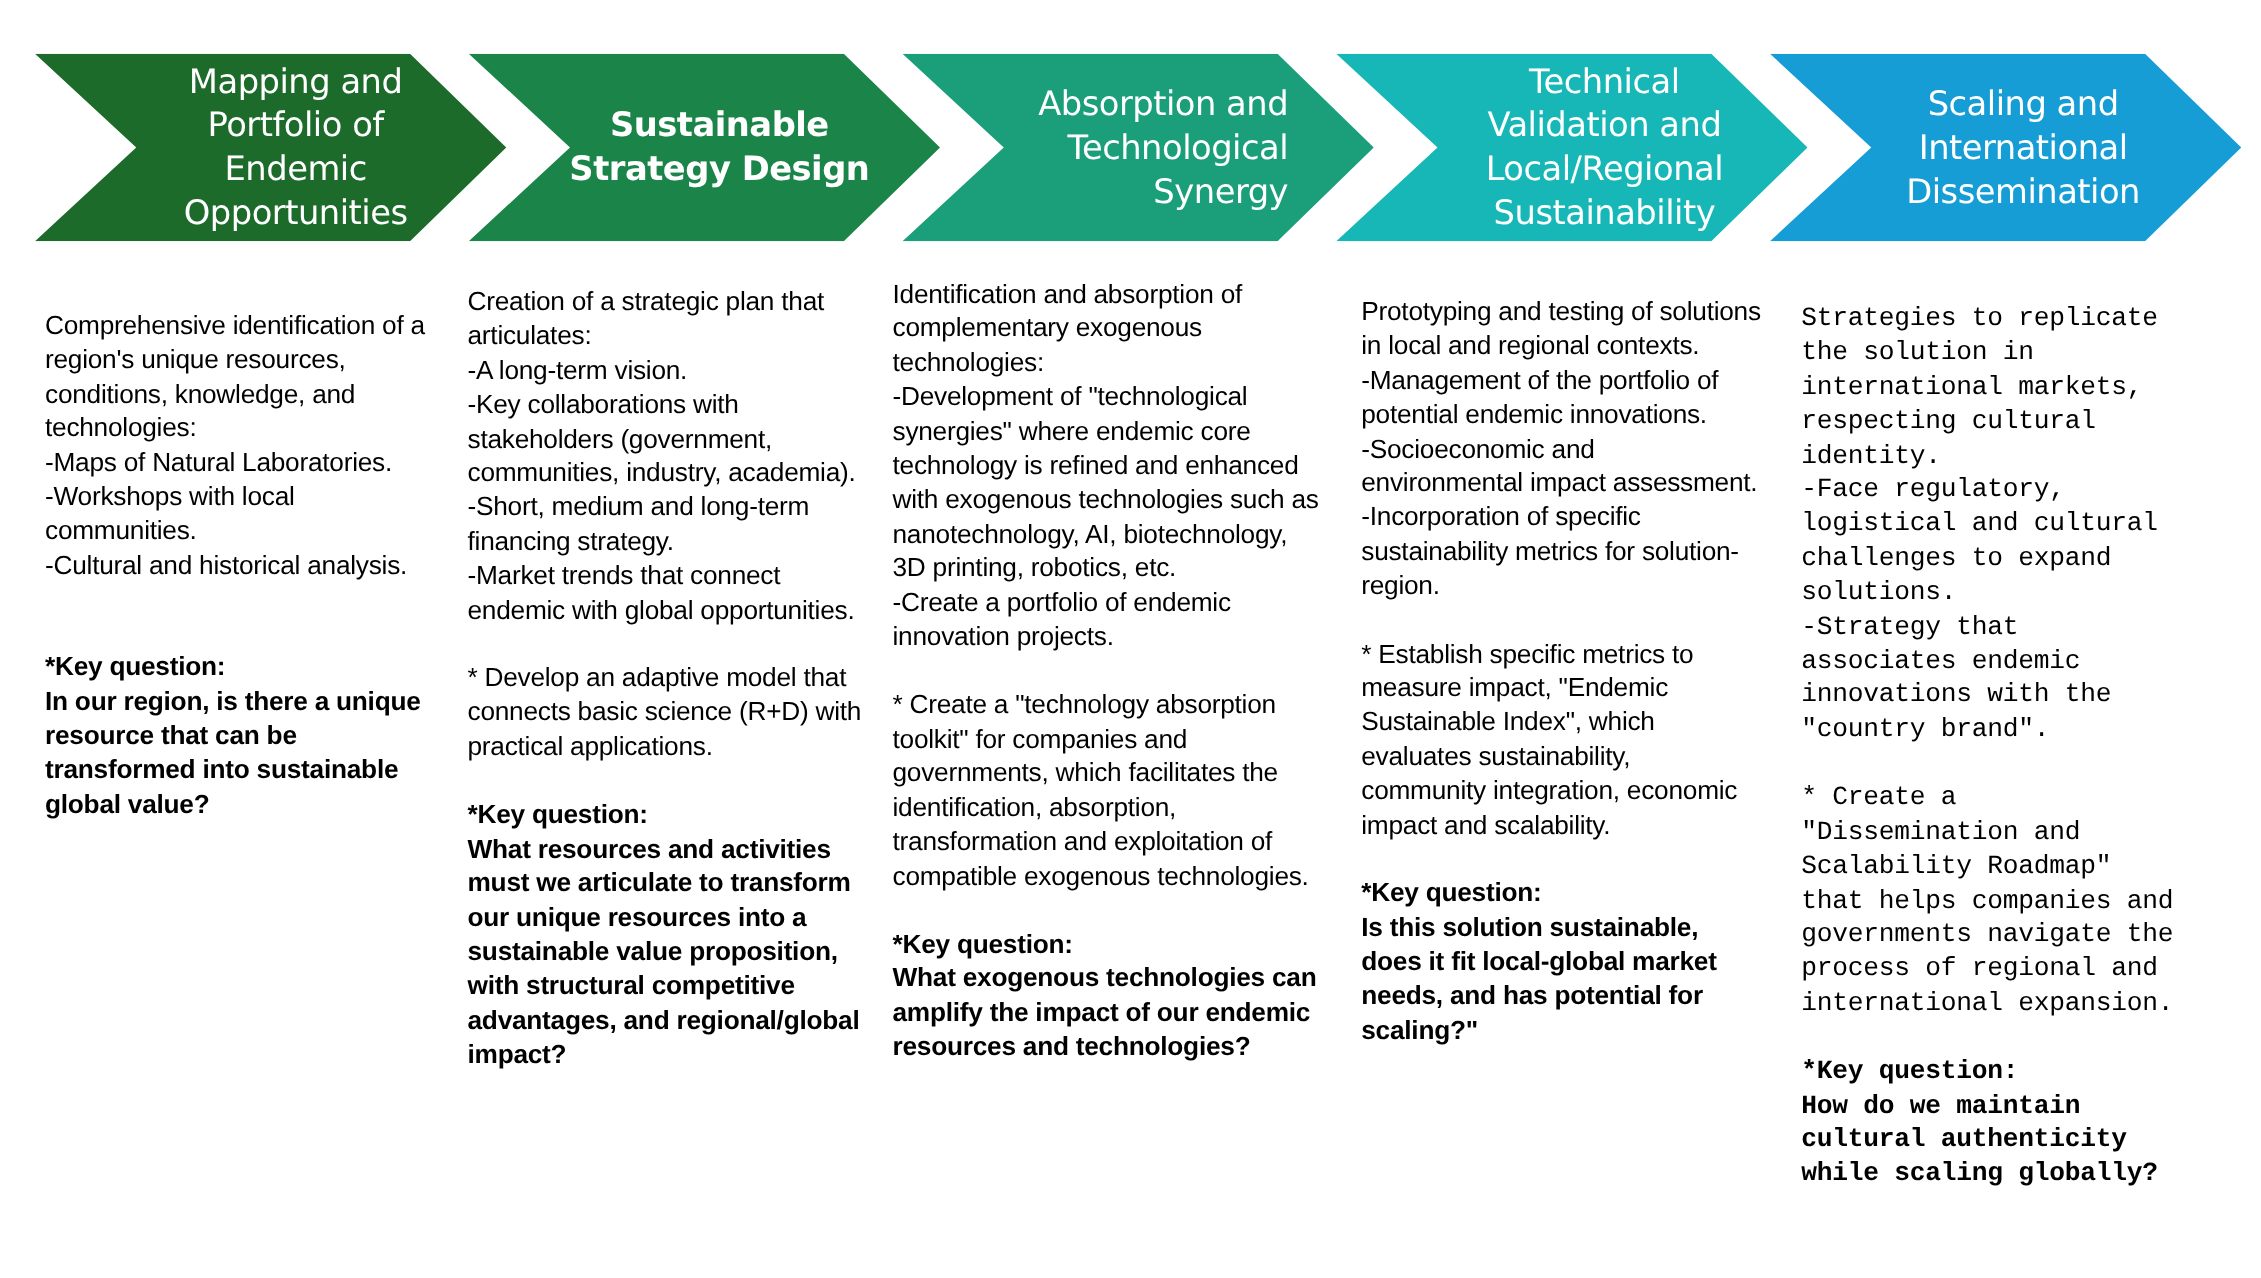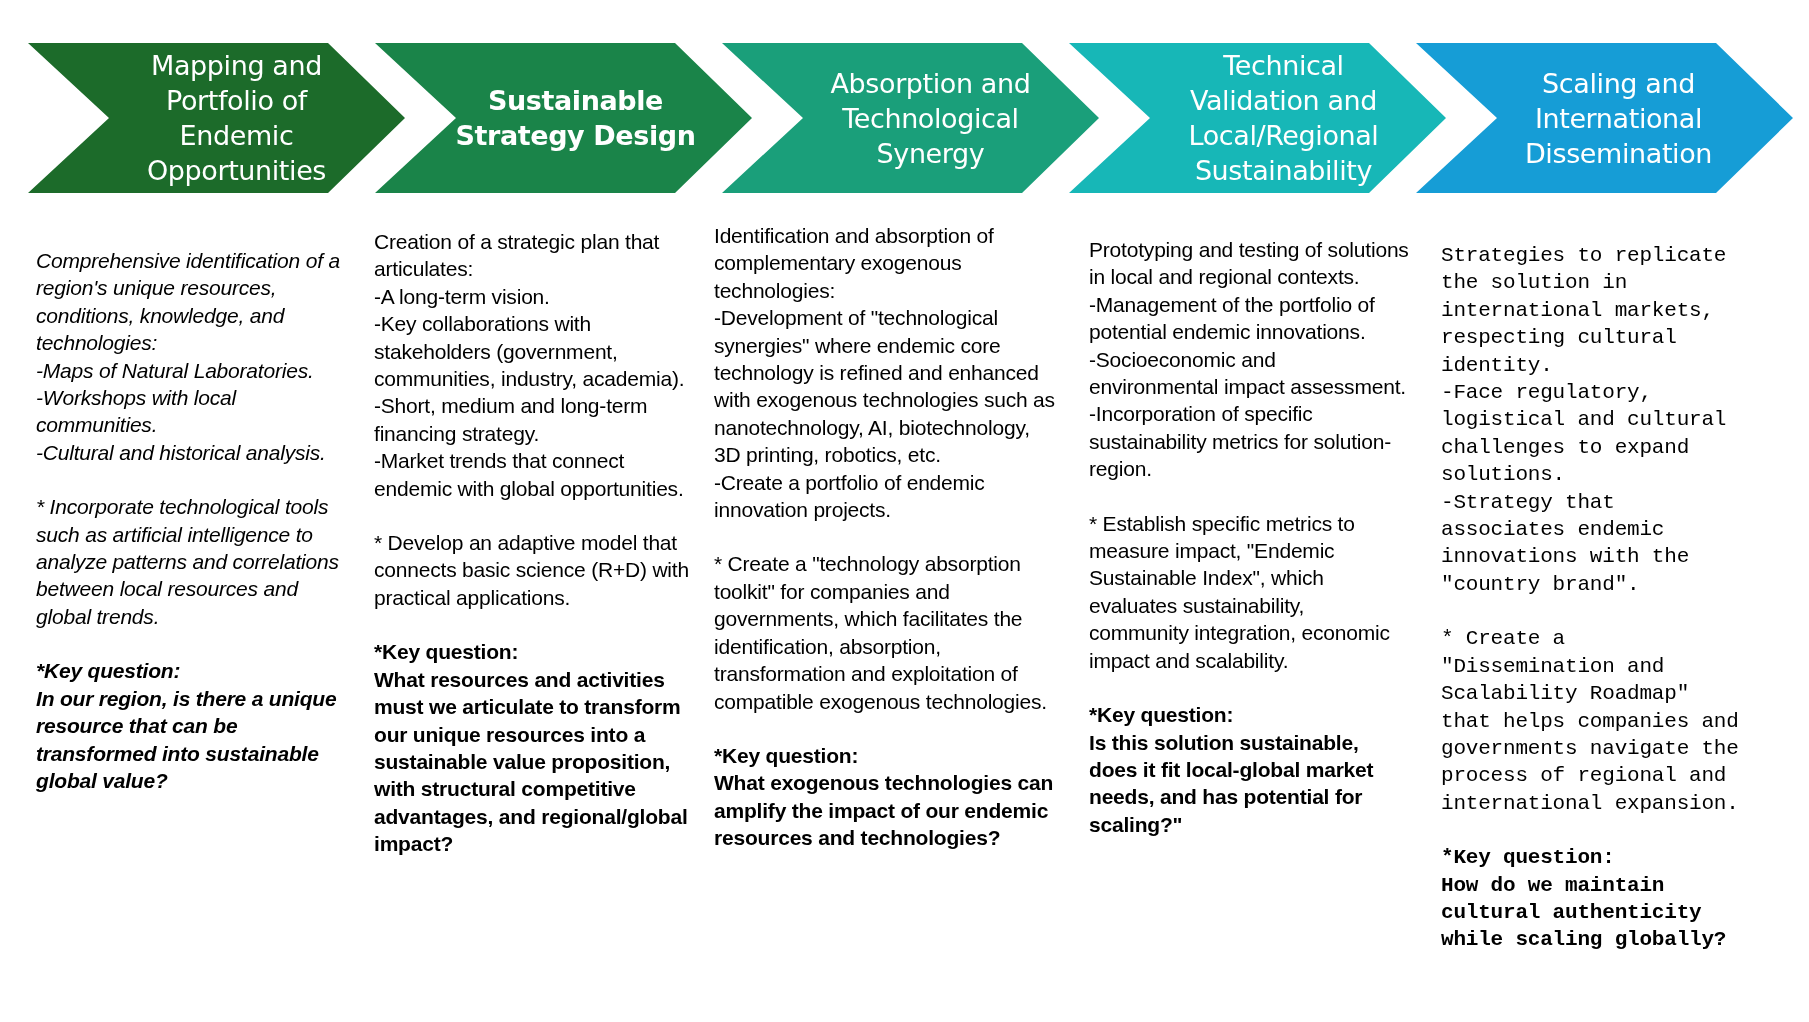--- a/index.html
+++ b/index.html
@@ -32,21 +32,21 @@
     <polygon points="0,0 300,0 377,75 300,150 0,150 81,75" fill="#1a8449"></polygon>
   </svg>
   <div class="chev-title" style="white-space:pre-line; margin-left:24px;font-weight:bold;">Sustainable
 Strategy Design</div>
 </div>
 
 <div class="chev" style="left:722px; width:377px;">
   <svg width="377" height="150">
     <polygon points="0,0 300,0 377,75 300,150 0,150 81,75" fill="#1a9f7a"></polygon>
   </svg>
-  <div class="chev-title" style="white-space:pre-line; margin-left:40px;">Absorption and
+  <div class="chev-title" style="white-space:pre-line; margin-left:40px;text-align:right;">Absorption and
 Technological
 Synergy</div>
 </div>
 
 <div class="chev" style="left:1069px; width:377px;">
   <svg width="377" height="150">
     <polygon points="0,0 300,0 377,75 300,150 0,150 81,75" fill="#17b7b7"></polygon>
   </svg>
   <div class="chev-title" style="white-space:pre-line; margin-left:52px;">Technical
 Validation and
@@ -56,27 +56,26 @@
 
 <div class="chev" style="left:1416px; width:377px;">
   <svg width="377" height="150">
     <polygon points="0,0 300,0 377,75 300,150 0,150 81,75" fill="#169dd6"></polygon>
   </svg>
   <div class="chev-title" style="white-space:pre-line; margin-left:28px;">Scaling and
 International
 Dissemination</div>
 </div>
 
-<div class="col" style="left:36px; top:247px; width:310px;font-style:italic;">
+<div class="col" style="left:36px; top:247px; width:310px;">
   <p>Comprehensive identification of a region's unique resources, conditions, knowledge, and technologies:
 -Maps of Natural Laboratories.
 -Workshops with local communities.
 -Cultural and historical analysis.</p>
   <div class="gap"></div>
-  <p>* Incorporate technological tools such as artificial intelligence to analyze patterns and correlations between local resources and global trends.</p>
   <div class="gap"></div>
   <p class="kq">*Key question:</p>
   <p class="kq">In our region, is there a unique resource that can be transformed into sustainable global value?</p>
 </div>
 
 <div class="col" style="left:374px; top:228px; width:330px;">
   <p>Creation of a strategic plan that articulates:
 -A long-term vision.
 -Key collaborations with stakeholders (government, communities, industry, academia).
 -Short, medium and long-term financing strategy.

